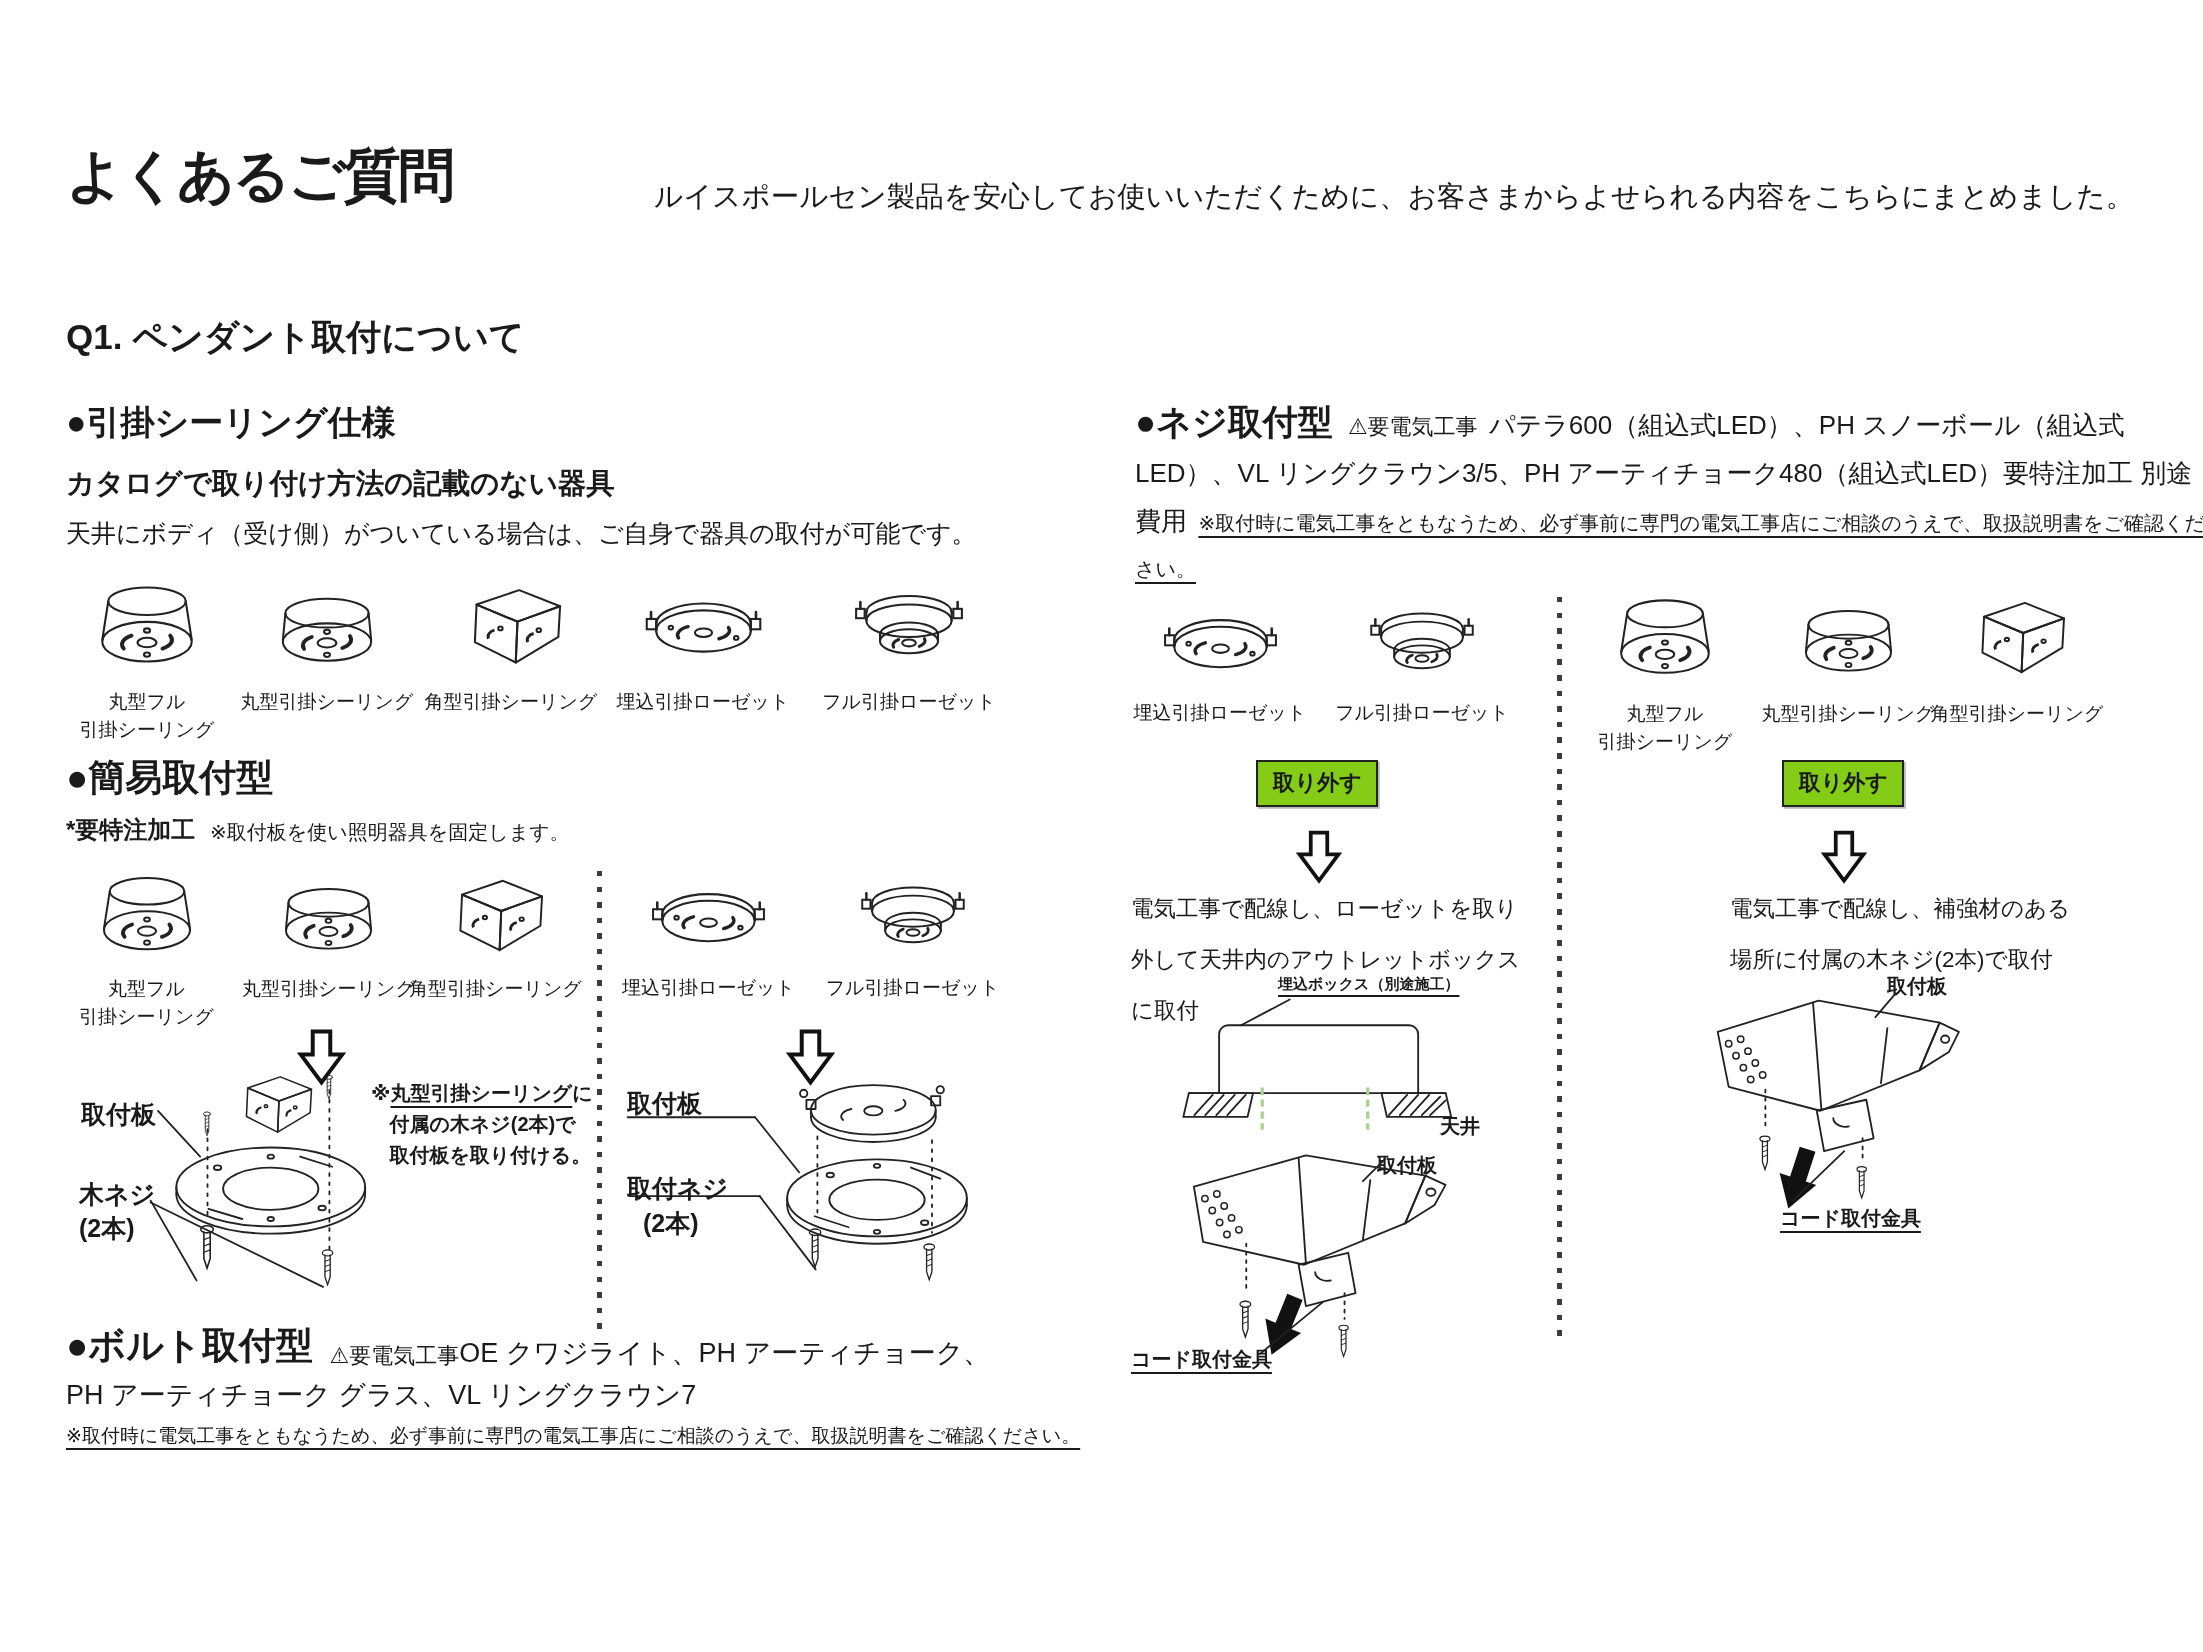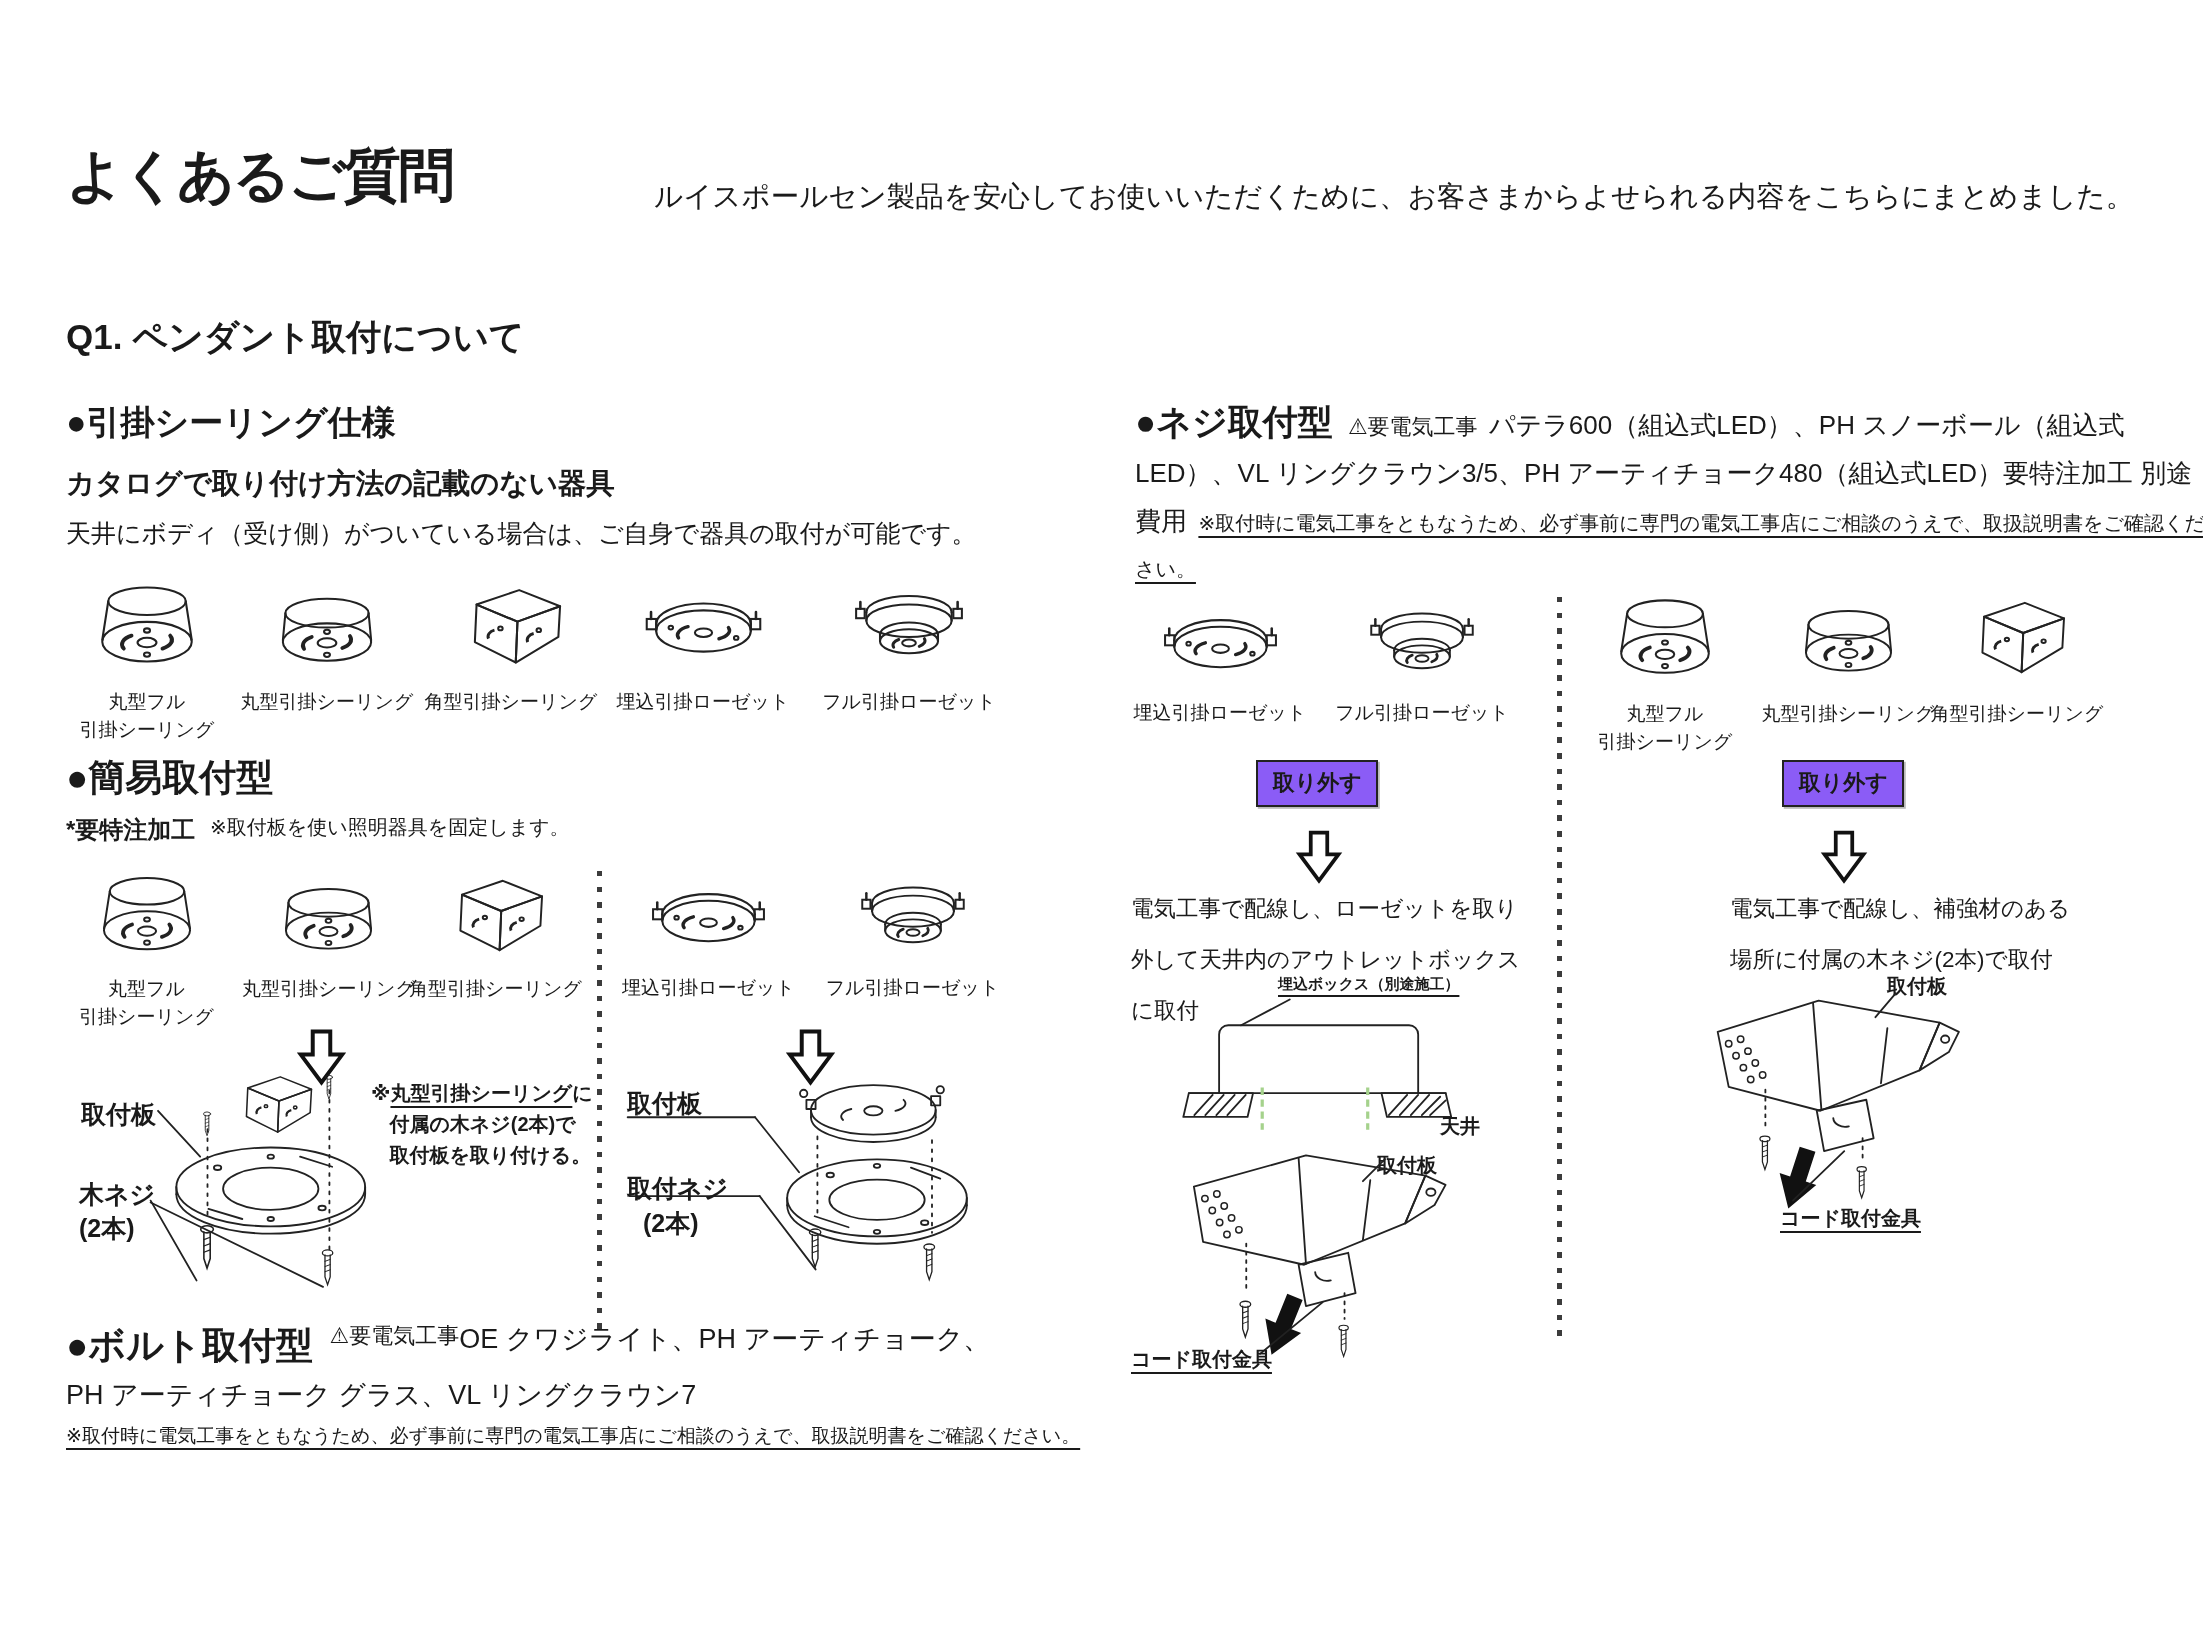--- a/index.html
+++ b/index.html
@@ -10,22 +10,22 @@
   .nw{white-space:nowrap}
   .u{text-decoration:underline;text-underline-offset:5.5px;text-decoration-thickness:1.8px}
   .w6{font-weight:600}
   .w5{font-weight:400}
   .fixture{position:absolute;display:flex;flex-direction:column;align-items:center}
   .fx-img{display:flex;align-items:center;justify-content:center}
   .fx-label{font-size:19px;font-weight:500;text-align:center;line-height:1.5;margin-top:3.7px;letter-spacing:0}
   .dotline{position:absolute;width:4.6px;background-image:repeating-linear-gradient(to bottom,#3c3c3c 0 5.5px,transparent 5.5px 15.6px)}
   .dlabel{position:absolute;font-size:25px;font-weight:600;white-space:nowrap}
   .slabel{position:absolute;font-size:20px;font-weight:600;white-space:nowrap}
-  .removal{position:absolute;border:2.8px solid #222;font-size:22px;font-weight:600;padding:8.3px 14.7px;line-height:1.2;background:#8b5cf6;box-shadow:1.8px 1.8px 0 rgba(60,60,60,.35)}
-  .baseline{display:flex;align-items:flex-start}
+  .removal{position:absolute;border:2.8px solid #222;font-size:22px;font-weight:600;padding:8.3px 14.7px;line-height:1.2;background:#84cc16;box-shadow:1.8px 1.8px 0 rgba(60,60,60,.35)}
+  .baseline{display:flex;align-items:flex-end}
   svg .ln{stroke:#222;fill:none;stroke-width:2;stroke-linecap:round;stroke-linejoin:round}
 </style>
 </head>
 <body>
 
 <svg width="0" height="0" style="position:absolute" aria-hidden="true">
   <defs>
     <symbol id="s-cyl-tall" viewBox="0 0 130 122">
       <g stroke="#222" fill="none" stroke-width="2.4" stroke-linecap="round">
         <ellipse cx="65" cy="27" rx="45" ry="16"></ellipse>

